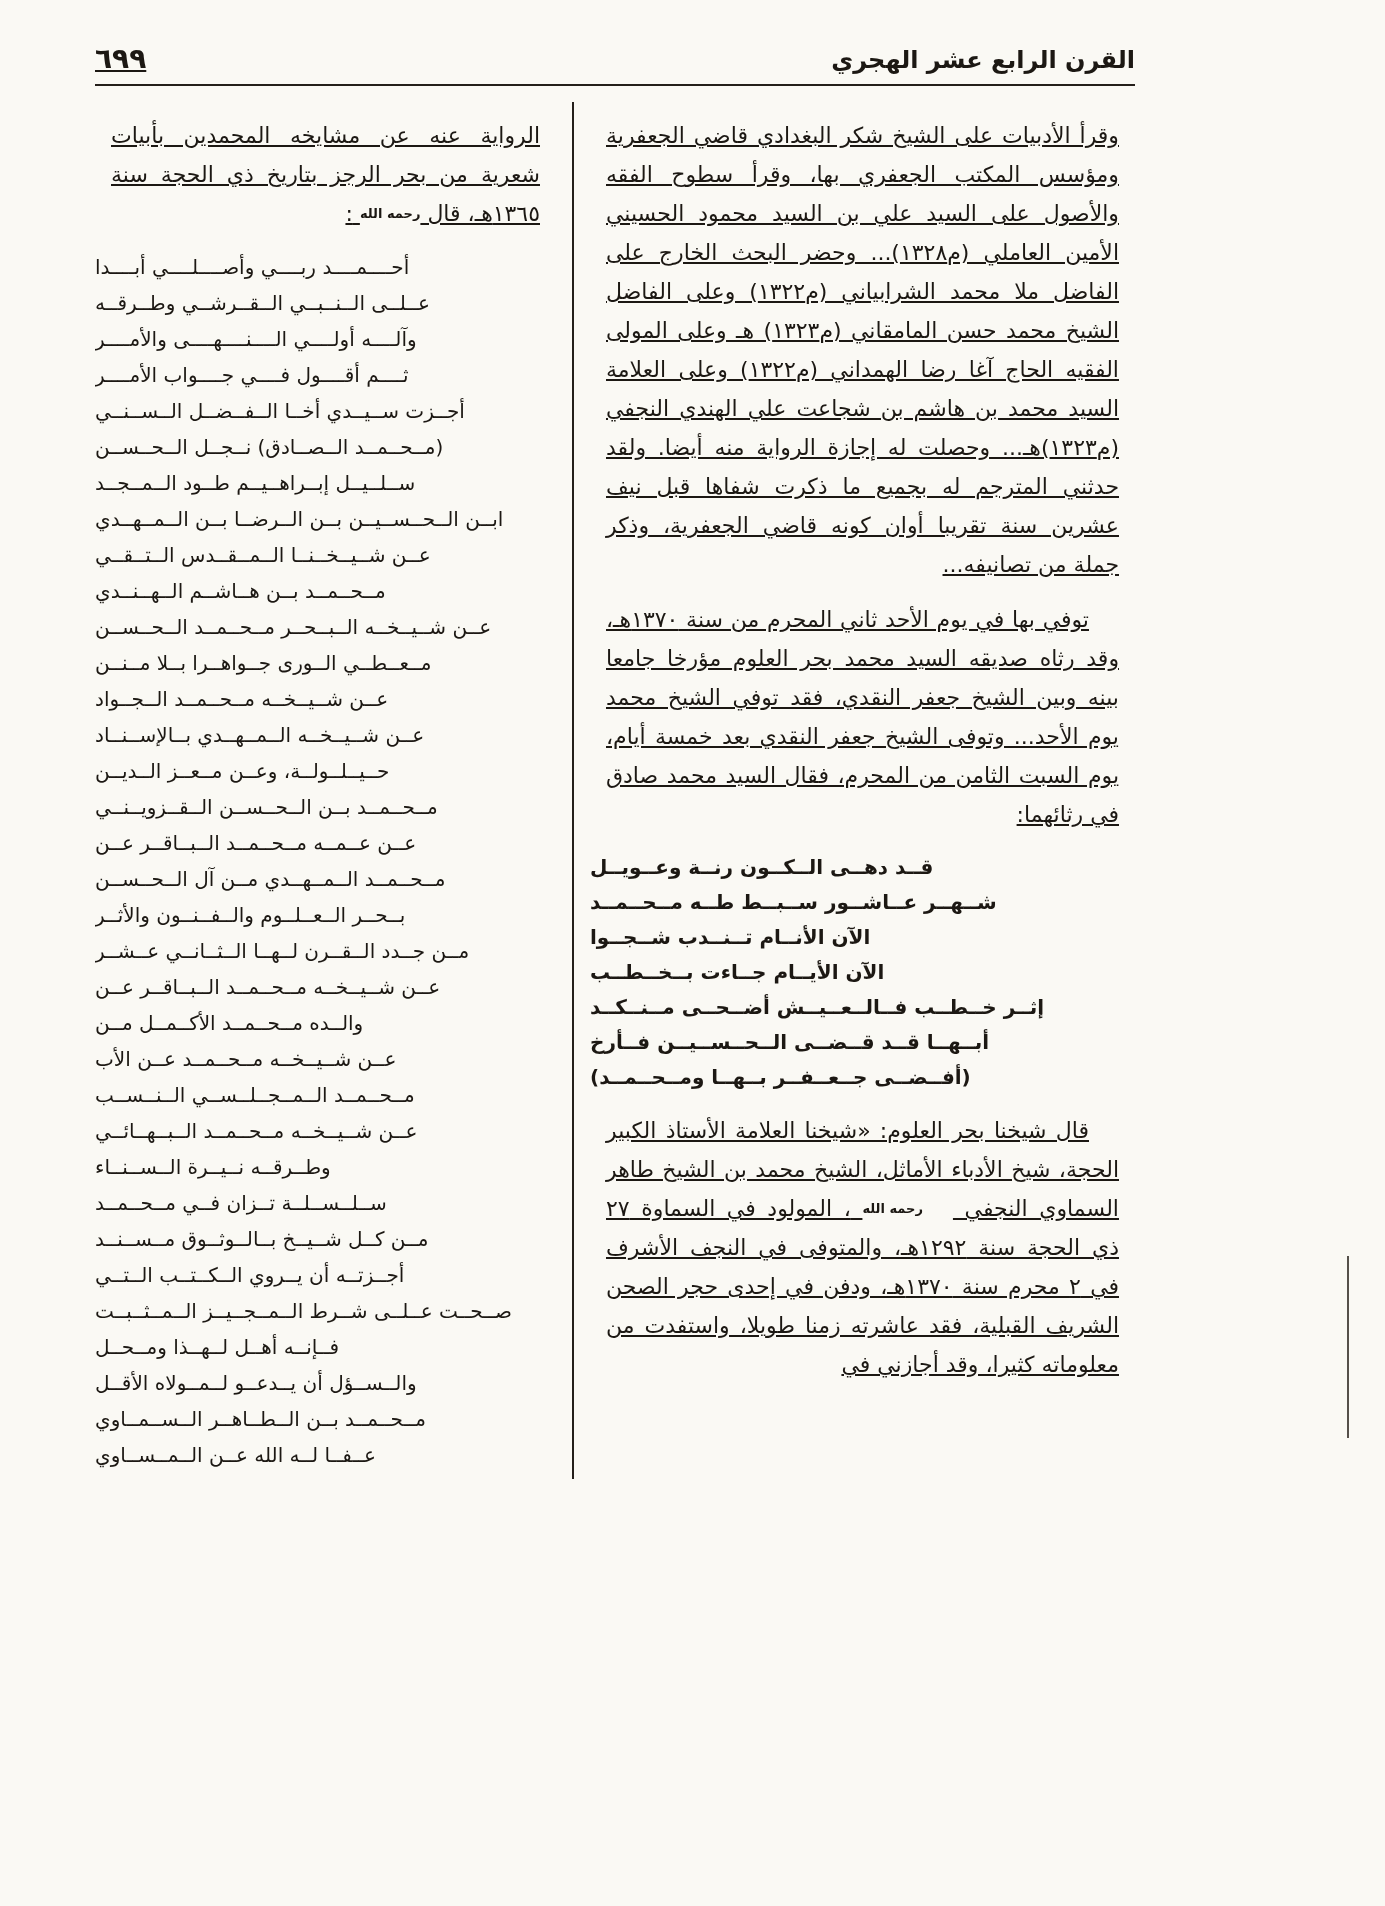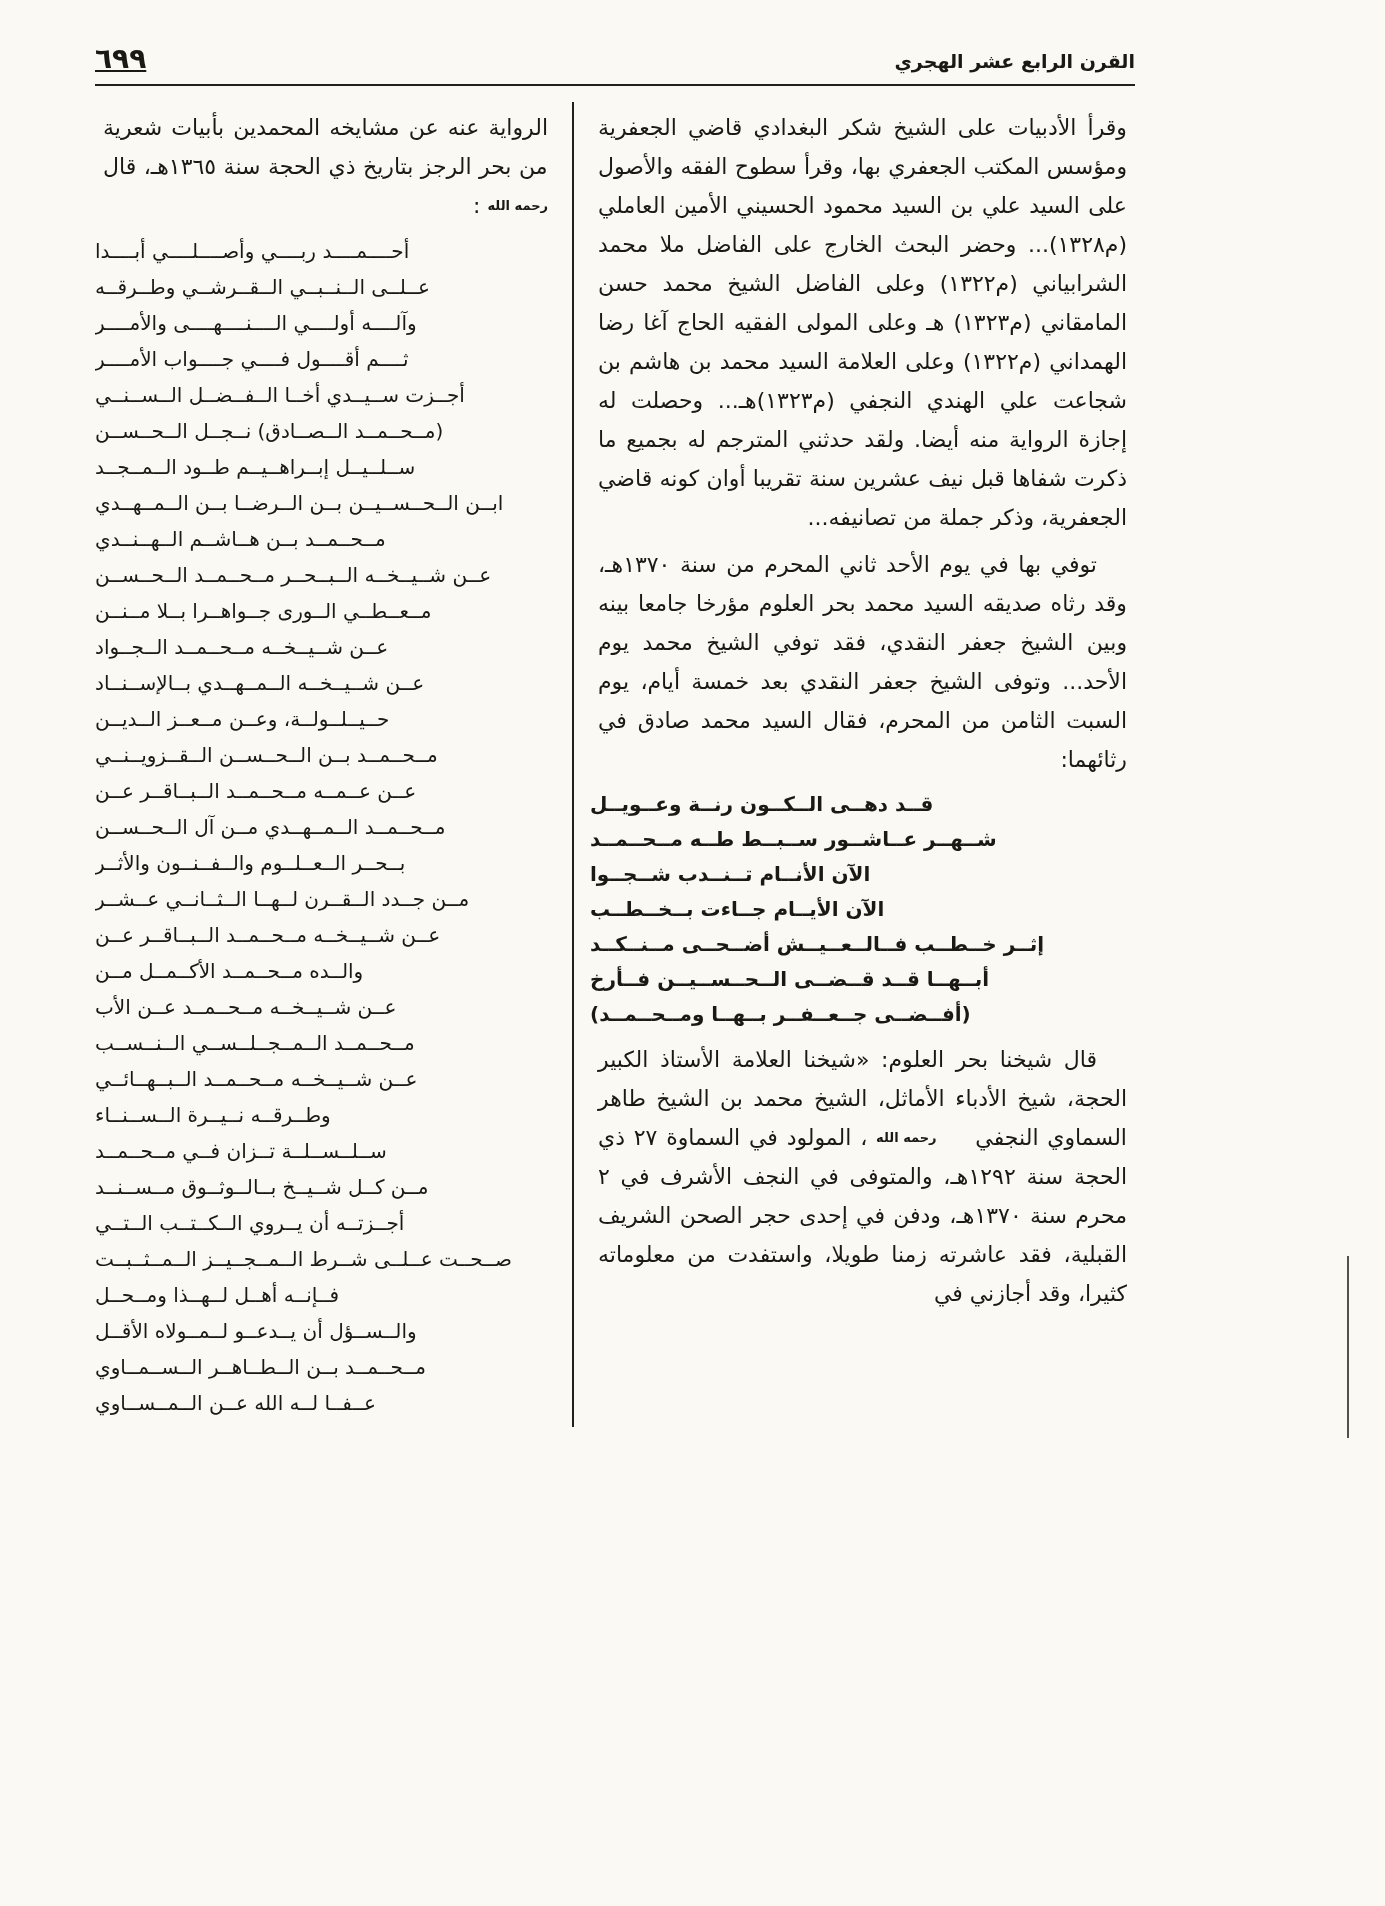--- a/index.html
+++ b/index.html
@@ -19,34 +19,34 @@
     top: 42px;
     width: 1040px;
   }
   .page-header {
     display: flex;
     justify-content: space-between;
     align-items: baseline;
     border-bottom: 2px solid #241f1a;
     padding-bottom: 9px;
   }
-  .header-title { font-weight: bold; font-size: 19px; }
+  .header-title { font-weight: bold; font-size: 24px; }
   .page-number  { font-weight: bold; font-size: 28px; letter-spacing: 2px; text-decoration: underline; }
 
   .columns { display: flex; margin-top: 14px; align-items: stretch; }
   .prose-col { flex: 0 0 545px; width: 545px; }
   .divider {
     flex: 0 0 2px;
     width: 2px;
     background: #241f1a;
     margin: 2px 16px 0 16px;
   }
   .poem-col { flex: 1 1 auto; min-width: 0; }
 
-  p { margin: 8px; }
+  p { margin: 16px; text-decoration: underline; }
   .prose {
     font-size: 22px;
     line-height: 39px;
     text-align: justify;
     text-align-last: right;
   }
   .indent { text-indent: 30px; }
 
   .poem { margin: 8px 0 6px 0; }
   .poem .pline {
@@ -116,20 +116,21 @@
       </p>
       <div class="poem ijaza">
           <div class="pline">أحــــمــــد ربــــي وأصــــلــــي أبــــدا</div>
           <div class="pline">عــلــى الــنــبــي الــقــرشــي وطــرقــه</div>
           <div class="pline">وآلــــه أولــــي الــــنــــهــــى والأمــــر</div>
           <div class="pline">ثــــم أقــــول فــــي جــــواب الأمــــر</div>
           <div class="pline">أجــزت ســيــدي أخــا الــفــضــل الــســنــي</div>
           <div class="pline">(مــحــمــد الــصــادق) نــجــل الــحــســن</div>
           <div class="pline">ســلــيــل إبــراهــيــم طــود الــمــجــد</div>
           <div class="pline">ابــن الــحــســيــن بــن الــرضــا بــن الــمــهــدي</div>
+          <div class="pline">عــن شــيــخــنــا الــمــقــدس الــتــقــي</div>
           <div class="pline">مــحــمــد بــن هــاشــم الــهــنــدي</div>
           <div class="pline">عــن شــيــخــه الــبــحــر مــحــمــد الــحــســن</div>
           <div class="pline">مــعــطــي الــورى جــواهــرا بــلا مــنــن</div>
           <div class="pline">عــن شــيــخــه مــحــمــد الــجــواد</div>
           <div class="pline">عــن شــيــخــه الــمــهــدي بــالإســنــاد</div>
           <div class="pline">حــيــلــولــة، وعــن مــعــز الــديــن</div>
           <div class="pline">مــحــمــد بــن الــحــســن الــقــزويــنــي</div>
           <div class="pline">عــن عــمــه مــحــمــد الــبــاقــر عــن</div>
           <div class="pline">مــحــمــد الــمــهــدي مــن آل الــحــســن</div>
           <div class="pline">بــحــر الــعــلــوم والــفــنــون والأثــر</div>

